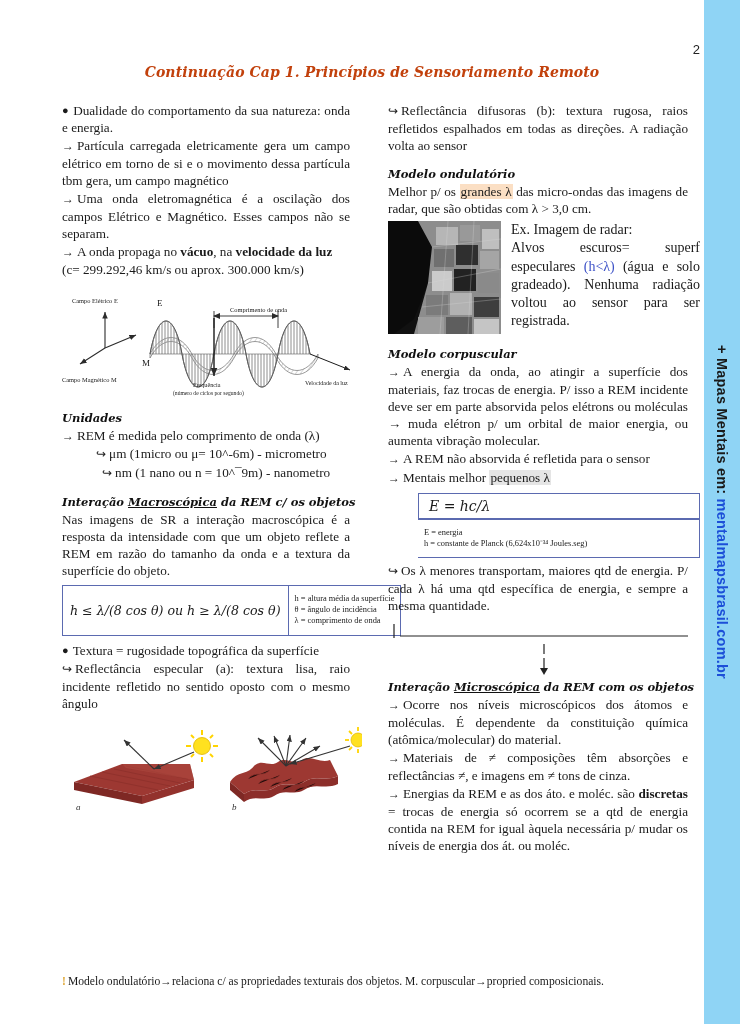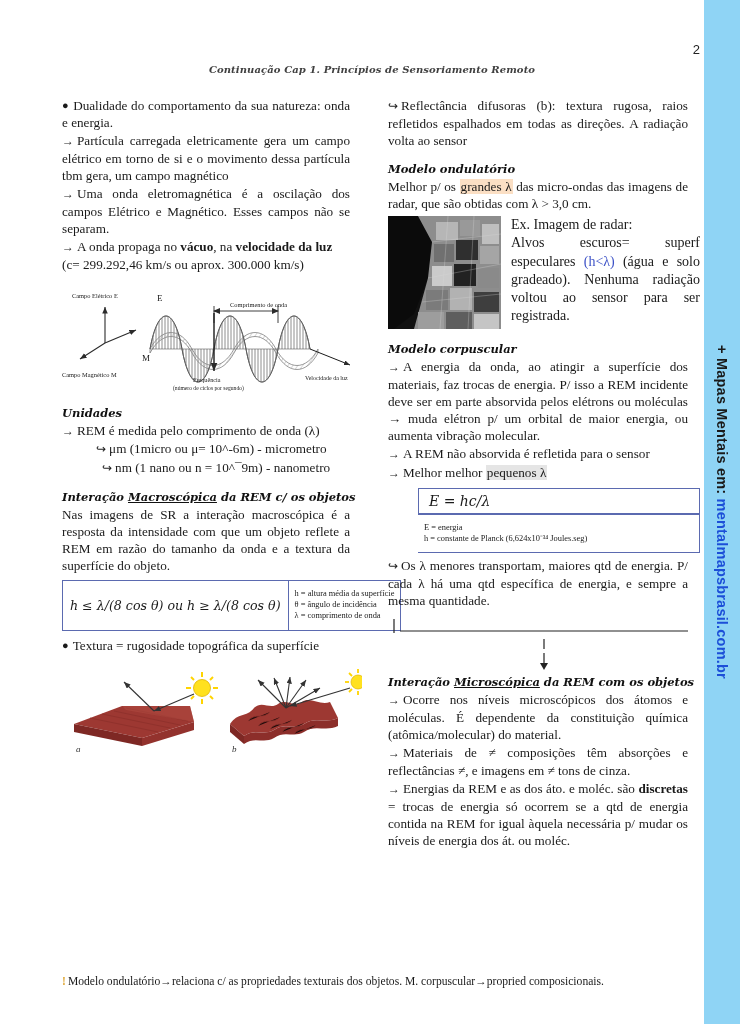--- a/index.html
+++ b/index.html
@@ -18,22 +18,22 @@
   }
   .page-number {
     position: absolute; top: 42px; right: 40px;
     font-family: "Liberation Sans", sans-serif;
     font-size: 13px; color: #222;
   }
   .doc-title {
     text-align: center;
     font-family: "DejaVu Serif", serif;
     font-style: italic; font-weight: bold;
-    font-size: 10px; letter-spacing: .1px;
-    color: #404040;
+    font-size: 14px; letter-spacing: .1px;
+    color: #c2410c;
     margin: 26px 0 0 0;
     transform: translateX(-6px);
   }
   .columns {
     display: flex; gap: 26px;
     margin-top: 22px;
   }
   .col { width: 300px; }
   .col.right { width: 312px; }
 
@@ -220,20 +220,21 @@
       <div class="formula-row">
         <div class="fbox">h ≤ λ/(8 cos θ) ou h ≥ λ/(8 cos θ)</div>
         <div class="flegend">
           <div class="ln">h = altura média da superfície</div>
           <div class="ln">θ = ângulo de incidência</div>
           <div class="ln">λ  = comprimento de onda</div>
         </div>
       </div>
 
       <p class="body bullet-dot nojust" style="margin-top:6px">Textura = rugosidade topográfica da superfície</p>
+      <p class="body hook">Reflectância especular (a): textura lisa,   raio incidente refletido no sentido oposto com o mesmo ângulo</p>
 
       <div class="surf-fig">
         <svg width="300" height="95" viewBox="0 0 300 95">
           <defs>
             <marker id="ar2" markerWidth="7" markerHeight="7" refX="6" refY="2.5" orient="auto">
               <path d="M0,0 L6,2.5 L0,5 z" fill="#333"></path>
             </marker>
             <linearGradient id="gred" x1="0" y1="0" x2="0" y2="1">
               <stop offset="0" stop-color="#a63c36"></stop>
               <stop offset="1" stop-color="#8e2f2b"></stop>
@@ -352,21 +353,21 @@
         </div>
         <div class="radar-text">
           <div>Ex. Imagem de radar:</div>
           <div><span>Alvos   escuros=   superf especulares </span><span class="blue-txt">(h&lt;λ)</span><span> (água e solo  gradeado).  Nenhuma radiação  voltou  ao  sensor para ser registrada.</span></div>
         </div>
       </div>
 
       <h3 class="section spaced">Modelo corpuscular</h3>
       <p class="body arrow">A energia da onda, ao atingir a superfície dos materiais, faz trocas de energia. P/ isso a REM incidente deve ser em parte absorvida pelos elétrons ou moléculas → muda elétron p/ um orbital de maior energia, ou aumenta vibração molecular.</p>
       <p class="body arrow nojust">A REM não  absorvida é refletida para o sensor</p>
-      <p class="body arrow nojust"><span>Melhor melhor </span><span class="hl-yellow">pequenos λ</span></p>
+      <p class="body arrow nojust"><span>Mentais melhor </span><span class="hl-yellow">pequenos λ</span></p>
 
       <div class="formula-row indentE">
         <div class="fbox eq2">E = hc/λ</div>
         <div class="flegend">
           <div class="ln">E = energia</div>
           <div class="ln">h = constante de Planck (6,624x10⁻³⁴ Joules.seg)</div>
         </div>
       </div>
 
       <p class="body hook">Os λ menores transportam, maiores qtd de energia.  P/ cada λ há uma qtd específica de energia, e sempre a mesma quantidade.</p>

